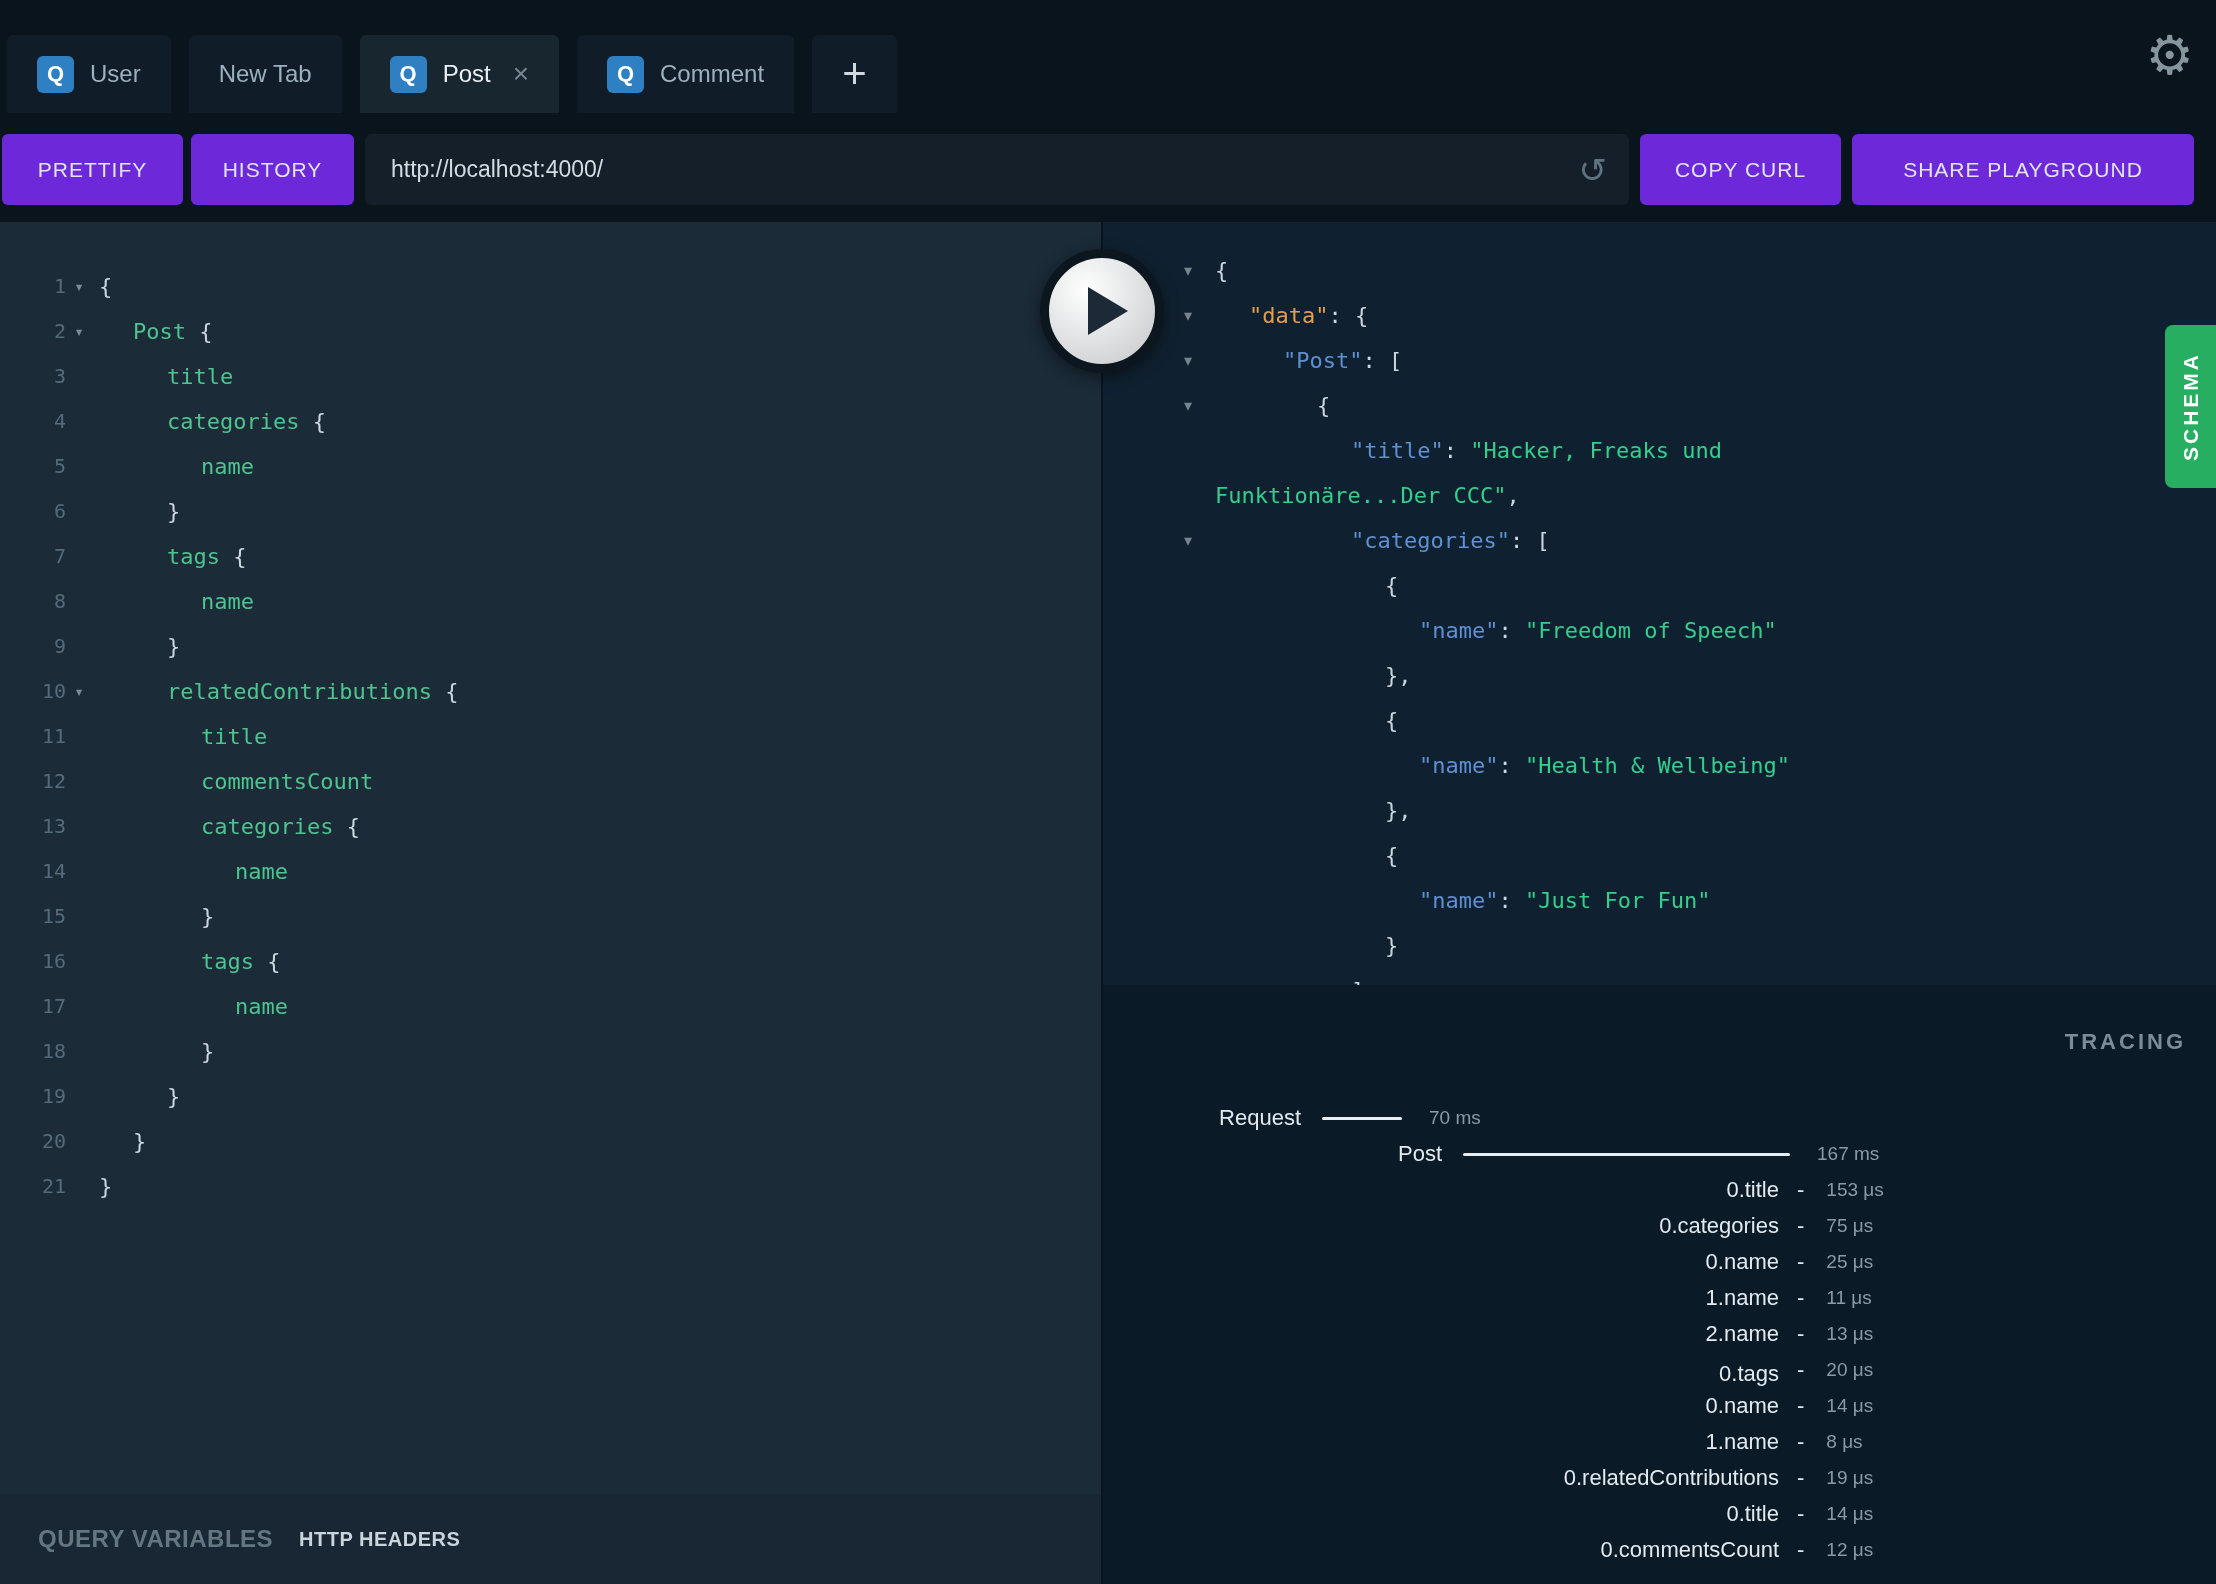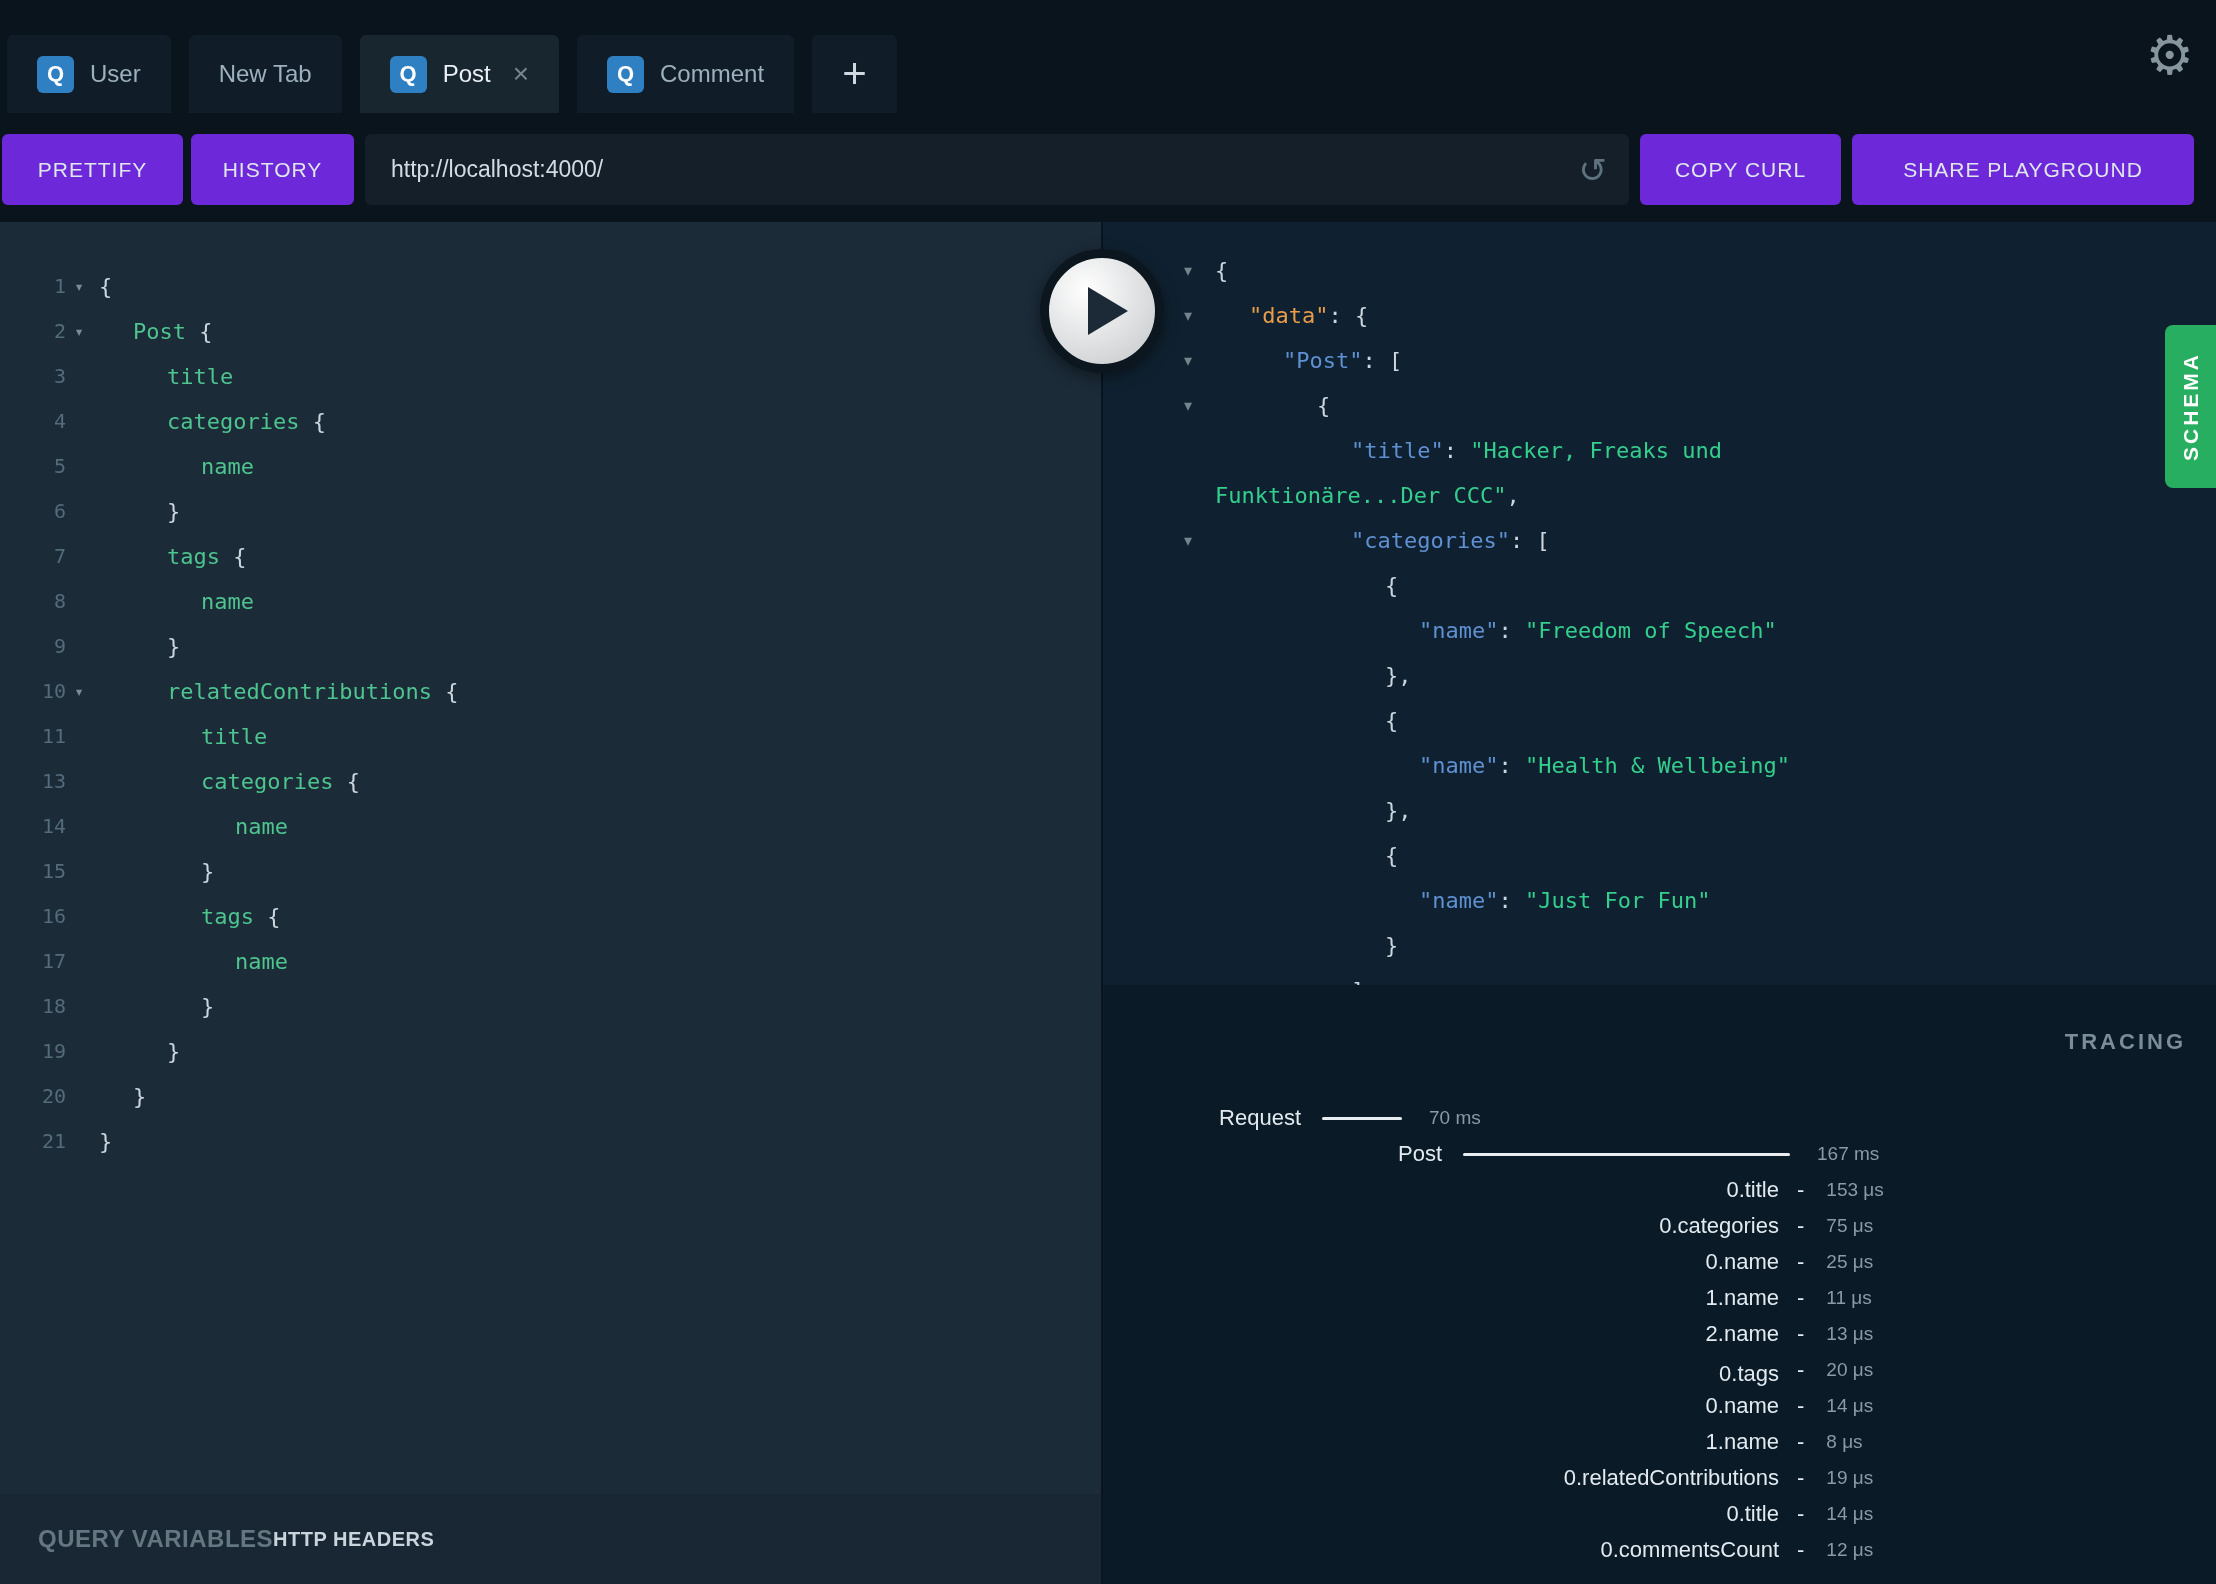--- a/index.html
+++ b/index.html
@@ -45,21 +45,21 @@
   .lnum{color:var(--line-number,#536b7a);font-size:20px;font-family:"DejaVu Sans Mono","Liberation Mono",monospace;}
   .fold{width:26px;text-align:center;color:#7d8b95;font-size:16px;}
   .code{white-space:pre;}
   .tok-f{color:var(--tok-field,#4ec48f);}
   .tok-p{color:var(--tok-punct,#ccd6de);}
   .tok-key{color:var(--tok-key,#5f90d1);}
   .tok-root{color:var(--tok-root,#e79d49);}
   .tok-str{color:var(--tok-string,#35cf8d);}
 
   #left-footer{position:absolute;left:0;bottom:0;width:100%;height:90px;background:#182733;
-               display:flex;align-items:center;padding-left:38px;}
+               display:flex;align-items:center;gap:26px;padding-left:38px;}
   #qv{color:#64767f;font-weight:700;font-size:24px;letter-spacing:.5px;cursor:pointer;}
   #hh{color:#c9d4dc;font-weight:700;font-size:20px;letter-spacing:.5px;cursor:pointer;}
 
   #response-pane{position:absolute;left:1101px;top:0;width:1115px;height:763px;background:#0f2130;
                  overflow:hidden;padding-top:26px;border-left:2px solid #0a141d;}
   .rrow{display:flex;height:45px;}
   .rgut{flex:0 0 112px;display:flex;justify-content:flex-end;align-items:center;}
   .rfold{width:26px;margin-right:14px;text-align:center;color:#76848e;font-size:16px;cursor:pointer;}
   .rcode{white-space:pre;line-height:45px;font-size:22px;
          font-family:"DejaVu Sans Mono","Liberation Mono",monospace;}
@@ -204,20 +204,27 @@
           </div>
           <div class="code-line">
             <span class="gutter">
               <span class="lnum">11</span>
               <span class="fold"></span>
             </span>
             <span class="code" style="padding-left: 109px;"><span class="tok-f">title</span></span>
           </div>
           <div class="code-line">
             <span class="gutter">
+              <span class="lnum">12</span>
+              <span class="fold"></span>
+            </span>
+            <span class="code" style="padding-left: 109px;"><span class="tok-f">commentsCount</span></span>
+          </div>
+          <div class="code-line">
+            <span class="gutter">
               <span class="lnum">13</span>
               <span class="fold"></span>
             </span>
             <span class="code" style="padding-left: 109px;"><span class="tok-f">categories </span><span class="tok-p">{</span></span>
           </div>
           <div class="code-line">
             <span class="gutter">
               <span class="lnum">14</span>
               <span class="fold"></span>
             </span>

